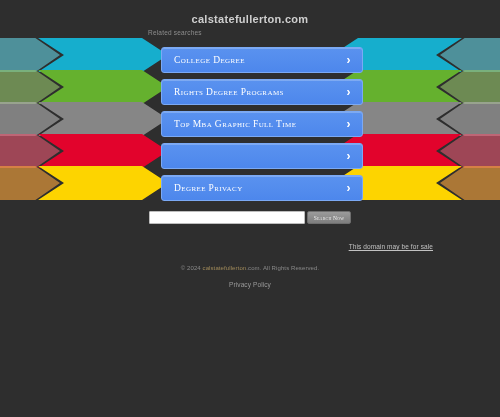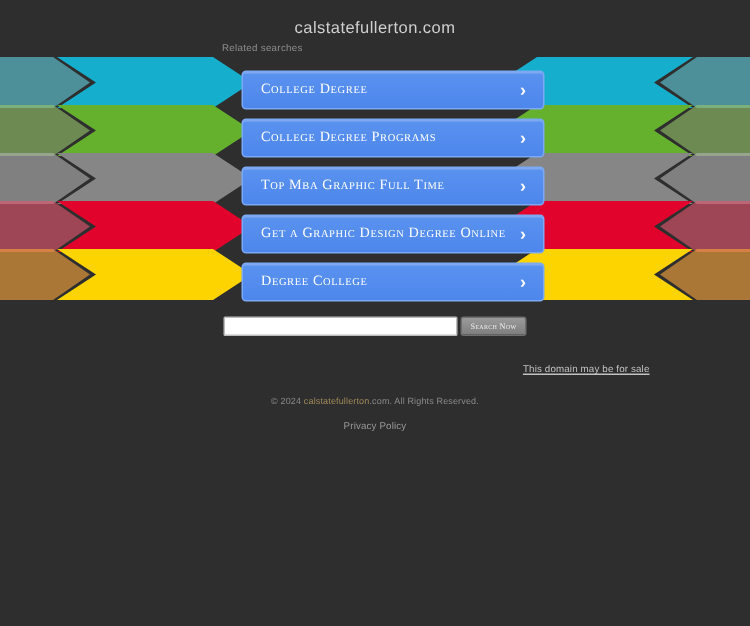--- a/index.html
+++ b/index.html
@@ -62,21 +62,21 @@
     position: absolute;
     left: 0; top: 0;
     width: 500px;
   }
   .site-title {
     text-align: center;
     color: #cfcfcf;
     font-size: 11px;
     letter-spacing: 0.3px;
     padding-top: 13px;
-    font-weight: 400;
+    font-weight: 700;
   }
   .related-label {
     position: absolute;
     left: 148px;
     top: 29px;
     color: #8e8e8e;
     font-size: 6.5px;
     letter-spacing: 0.2px;
   }
 
@@ -232,33 +232,32 @@
   </div>
 
   <div class="related-label">Related searches</div>
 
   <div class="links">
     <a class="link-btn" href="#">
       <span>College Degree</span>
       <span class="chevron">›</span>
     </a>
     <a class="link-btn" href="#">
-      <span>College Degree Programs</span>
+      <span>Rights Degree Programs</span>
       <span class="chevron">›</span>
     </a>
     <a class="link-btn" href="#">
       <span>Top Mba Graphic Full Time</span>
       <span class="chevron">›</span>
     </a>
     <a class="link-btn" href="#">
-      <span>Get a Graphic Design Degree Online</span>
-      <span class="chevron">›</span>
-    </a>
-    <a class="link-btn" href="#">
-      <span>Degree College</span>
+      <span class="chevron">›</span>
+    </a>
+    <a class="link-btn" href="#">
+      <span>Degree Privacy</span>
       <span class="chevron">›</span>
     </a>
   </div>
 
   <div class="searchbar">
     <input class="search-input" type="text" placeholder="" value="" style="">
     <button class="search-btn">Search Now</button>
   </div>
 
   <a class="for-sale" href="#">This domain may be for sale</a>

